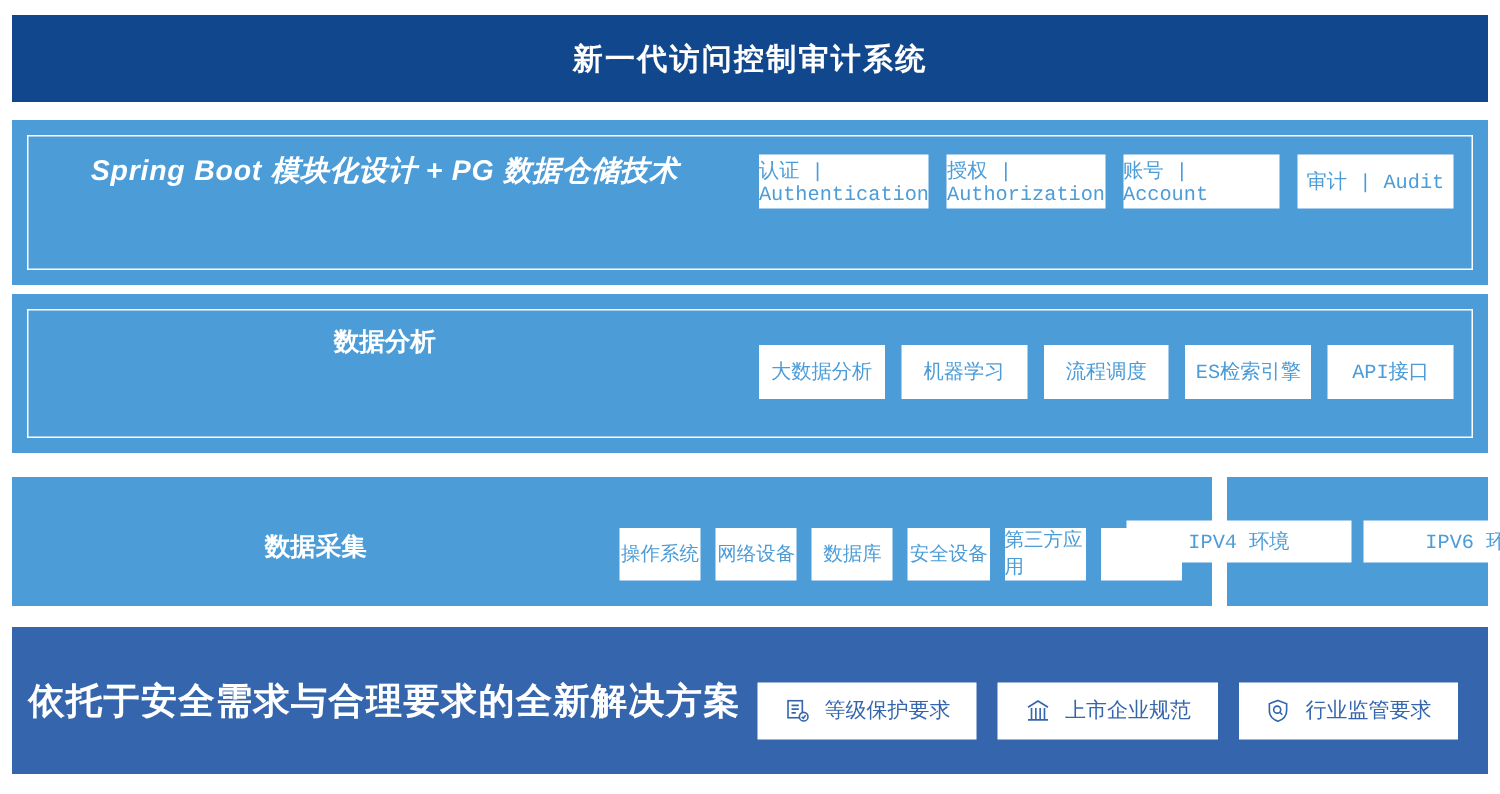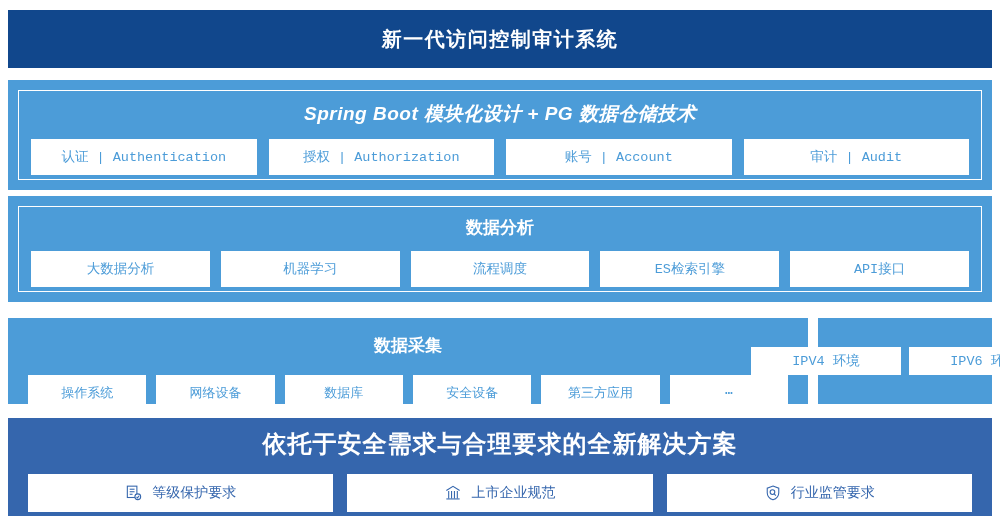--- a/index.html
+++ b/index.html
@@ -48,32 +48,32 @@
   }
   .panel-inner {
     position: absolute;
     left: 10px;
     top: 10px;
     right: 10px;
     bottom: 10px;
     border: 1.5px solid #ffffff;
     box-sizing: border-box;
     display: flex;
-    flex-direction: column;
+    flex-direction: row;
     align-items: flex-start;
   }
   .panel-plain {
     position: absolute;
     left: 10px;
     top: 8px;
     right: 10px;
     bottom: 10px;
     box-sizing: border-box;
     display: flex;
-    flex-direction: column;
+    flex-direction: row;
     align-items: center;
   }
 
   .group-title {
     color: #ffffff;
     font-size: 17px;
     font-weight: bold;
     text-align: center;
     width: 100%;
   }
@@ -119,21 +119,21 @@
 
   
   #panel-analysis {
     left: 8px;
     top: 196px;
     width: 984px;
     height: 106px;
   }
   #panel-analysis .group-title { margin-top: 9px; }
   #panel-analysis .card-row {
-    margin-top: 0;
+    margin-top: 11px;
     padding: 12px 12px;
     gap: 11px;
   }
 
   
   #panel-collect {
     left: 8px;
     top: 318px;
     width: 800px;
     height: 86px;

